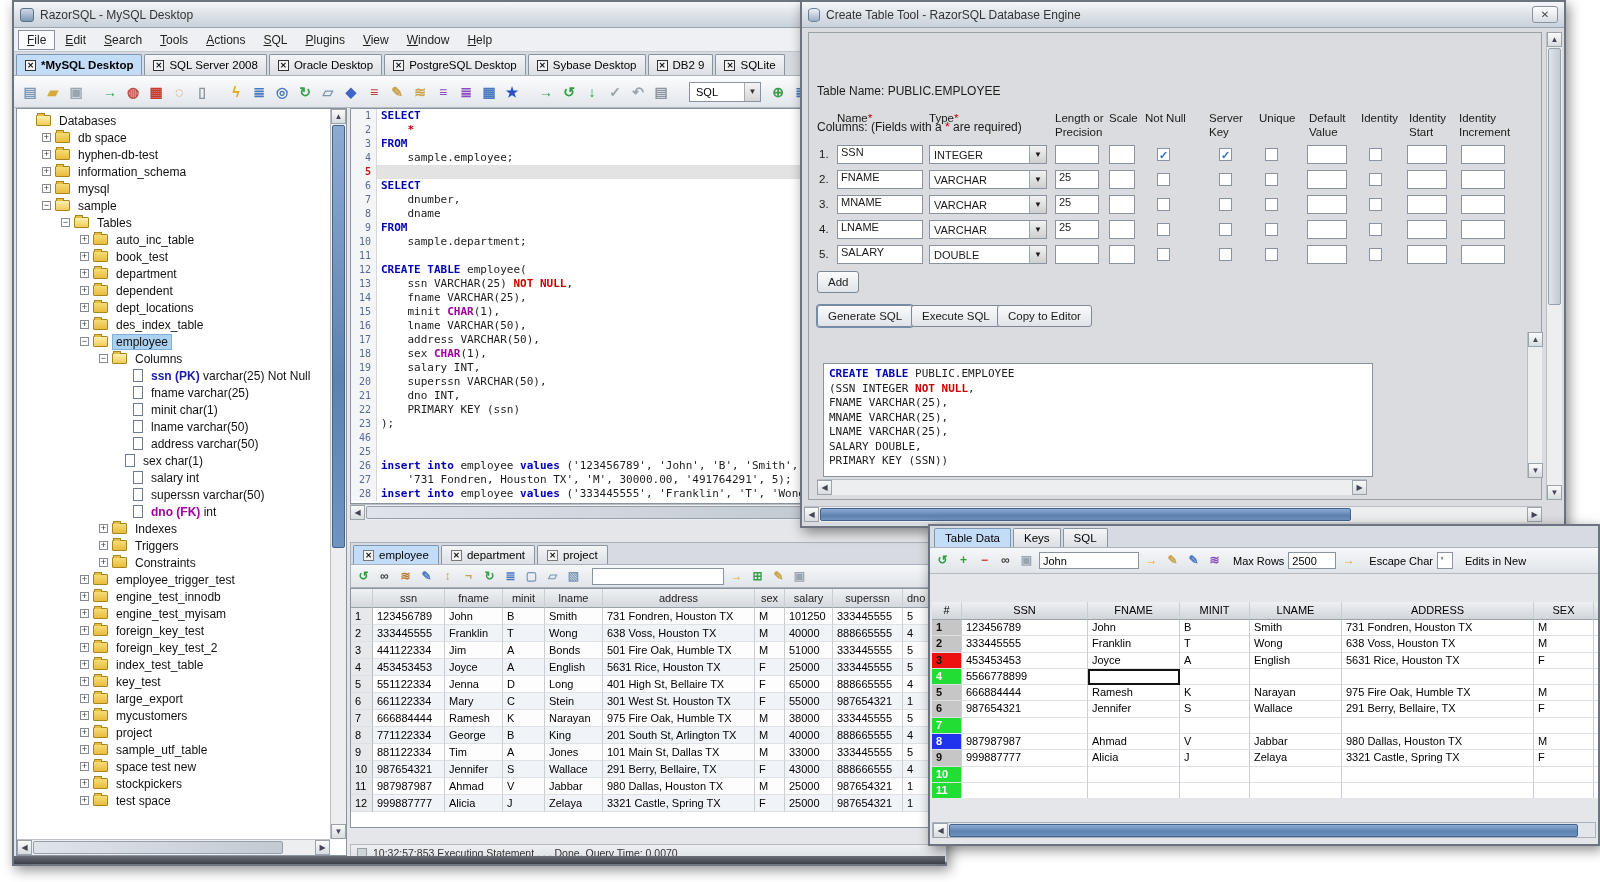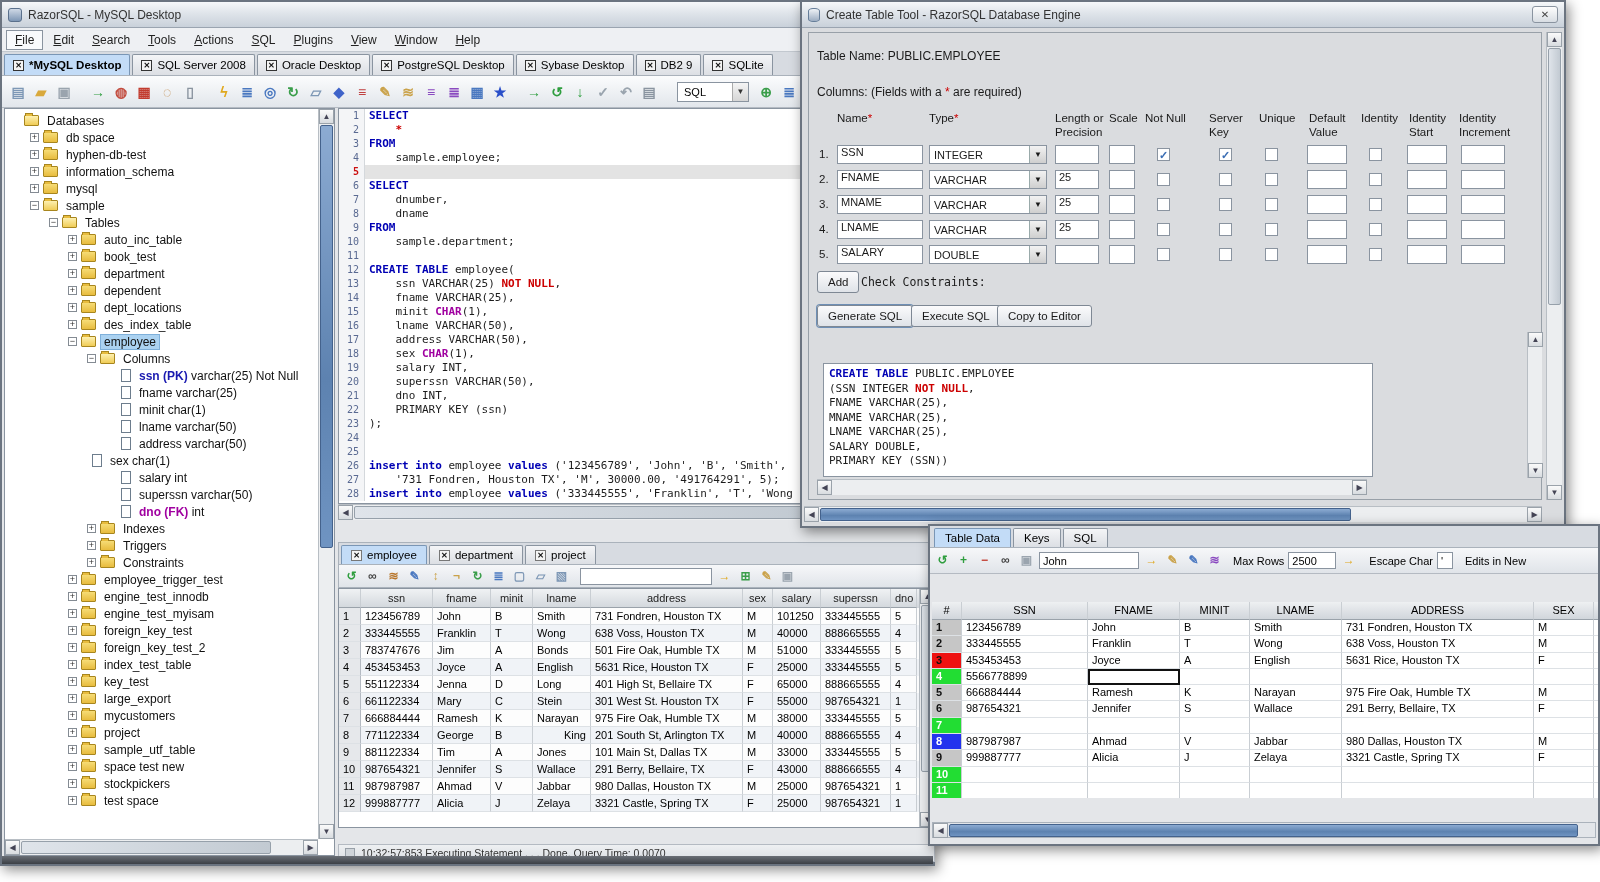--- a/index.html
+++ b/index.html
@@ -8,21 +8,21 @@
 
   .win { position:absolute; border:2px solid #6b7480; box-shadow:3px 4px 12px rgba(0,0,0,.45); background:#e4e6e9; }
   .titlebar { height:26px; background:linear-gradient(#f6f8fa,#dfe4ea 45%,#c9d1da); border-bottom:1px solid #9aa4b0;
               display:flex; align-items:center; padding:0 6px; gap:6px; font-size:12px; color:#333; }
   .title-icon { width:14px; height:14px; border-radius:3px; background:linear-gradient(#cfd9e6,#7e97b5); border:1px solid #5a708c; flex:none; }
   .db-icon { width:12px; height:14px; border-radius:5px/3px; background:linear-gradient(#eef2f6,#9cadc2); border:1px solid #667e99; flex:none; }
   .close-btn { margin-left:auto; width:26px; height:17px; border:1px solid #8a94a0; border-radius:3px;
                background:linear-gradient(#fdfdfd,#d8dde3); font-size:10px; text-align:center; line-height:15px; color:#444; }
 
   
-  #main-win { left:0; top:0; width:935px; height:866px; }
+  #main-win { left:12px; top:0; width:935px; height:866px; }
   #menu-bar { height:24px; background:#eef0f3; border-bottom:1px solid #c2c8cf; display:flex; align-items:center; padding:0 4px; font-size:12px; color:#222; }
   .menu-item { padding:2px 8px; margin-right:2px; }
   .menu-item.boxed { border:1px solid #8a94a0; background:#f8fafc; }
   #conn-tabs { height:24px; background:#d7dbe1; border-bottom:1px solid #aab2bb; display:flex; align-items:flex-end; padding:2px 2px 0 2px; gap:2px; }
   .conn-tab { height:21px; display:flex; align-items:center; gap:5px; padding:0 8px; font-size:11.5px; border:1px solid #8a94a0; border-bottom:none;
               background:linear-gradient(#f4f5f7,#dcdfe4); border-radius:2px 2px 0 0; white-space:nowrap; }
   .conn-tab.active { background:#c3dcf7; border-color:#7a96b5; font-weight:bold; }
   .closebox { width:11px; height:11px; border:1px solid #333; background:#f4f4f4; font-size:8px; line-height:9px; text-align:center; color:#111; font-weight:bold; flex:none; }
   #main-toolbar { height:32px; background:linear-gradient(#fbfcfd,#e2e6eb); border-bottom:1px solid #b4bac2; display:flex; align-items:center; padding:0 6px; gap:3px; }
   .tbi { width:20px; height:20px; text-align:center; line-height:20px; font-size:14px; font-weight:bold; }
@@ -82,21 +82,21 @@
   .rt-num { background:#e6e8eb; border-right:1px solid #b4bac2; text-align:left; }
   .rt-row.odd { background:#fdfdfd; } .rt-row.even { background:#f0f3f7; }
   #results-vscroll { left:917px; top:587px; height:238px; }
   #main-status { position:absolute; left:336px; top:842px; width:597px; height:18px; background:linear-gradient(#eef0f2,#dadee3); border:1px solid #b4bac2; display:flex; align-items:center; gap:6px; font-size:10.5px; color:#333; padding:0 6px; }
   .mini-ico { width:10px; height:10px; background:#cfd4d9; border:1px solid #98a0a8; flex:none; }
   #main-bottom-edge { position:absolute; left:0; bottom:0; width:100%; height:8px; background:linear-gradient(#6a6f76,#3c4046); }
 
   
   #ct-win { left:800px; top:0; width:766px; height:528px; background:#dadcdf; }
   #ct-content { position:absolute; left:6px; top:30px; right:22px; bottom:26px; border:1px solid #98a0a8; background:#dadcdf; font-size:12px; color:#1a1a1a; }
-  .ct-label { position:absolute; }
+  .ct-label { position:absolute;margin-top:35px; }
   .star { color:#cc0000; }
   .ct-grid-head { position:absolute; font-size:11.5px; line-height:14px; color:#1a1a1a; }
   .ct-input { position:absolute; height:19px; border:1px solid #8a94a0; background:#fff; font-size:11px; padding:0 3px; font-family:"Liberation Sans",sans-serif; }
   .ct-select { position:absolute; height:19px; border:1px solid #8a94a0; background:#fff; font-size:11px; display:flex; align-items:center; padding-left:4px; }
   .ct-select .dd { margin-left:auto; width:17px; height:17px; background:linear-gradient(#f2f2f2,#cfcfcf); border-left:1px solid #9aa; text-align:center; font-size:8px; line-height:17px; }
   .cb { position:absolute; width:13px; height:13px; border:1px solid #8a94a0; background:#fff; font-size:11px; line-height:12px; text-align:center; color:#3c6eb4; font-weight:bold; }
   .rownum { position:absolute; font-size:11.5px; }
   .btn { position:absolute; height:22px; padding:0 10px; border:1px solid #7e8894; border-radius:3px; background:linear-gradient(#fbfbfc,#dfe3e8); font-size:11.5px; color:#1a1a1a; display:flex; align-items:center; }
   .btn.focused { box-shadow:0 0 0 1px #6e8fb5; }
   #ct-sql { position:absolute; left:14px; top:330px; width:550px; height:114px; background:#fff; border:1px solid #8a94a0; font-family:"DejaVu Sans Mono",monospace; font-size:11px; line-height:14.5px; padding:3px 5px; white-space:pre; overflow:hidden; }
@@ -305,21 +305,21 @@
           <div class="tree-row" style="padding-left: 101px;">
             <span class="exp-space"></span>
             <span class="ico-page"></span>
             <span class="tree-label">lname varchar(50)</span>
           </div>
           <div class="tree-row" style="padding-left: 101px;">
             <span class="exp-space"></span>
             <span class="ico-page"></span>
             <span class="tree-label">address varchar(50)</span>
           </div>
-          <div class="tree-row" style="padding-left: 72px;">
+          <div class="tree-row" style="padding-left: 93px;">
             <span class="exp-space"></span>
             <span class="ico-page"></span>
             <span class="tree-label">sex char(1)</span>
           </div>
           <div class="tree-row" style="padding-left: 101px;">
             <span class="exp-space"></span>
             <span class="ico-page"></span>
             <span class="tree-label">salary int</span>
           </div>
           <div class="tree-row" style="padding-left: 101px;">
@@ -447,21 +447,21 @@
         <div class="ed-row"><span class="gut">14</span><span class="code"><span class="plain">    fname VARCHAR(25),</span></span></div>
         <div class="ed-row"><span class="gut">15</span><span class="code"><span class="plain">    minit </span><span class="type">CHAR</span><span class="plain">(1),</span></span></div>
         <div class="ed-row"><span class="gut">16</span><span class="code"><span class="plain">    lname VARCHAR(50),</span></span></div>
         <div class="ed-row"><span class="gut">17</span><span class="code"><span class="plain">    address VARCHAR(50),</span></span></div>
         <div class="ed-row"><span class="gut">18</span><span class="code"><span class="plain">    sex </span><span class="type">CHAR</span><span class="plain">(1),</span></span></div>
         <div class="ed-row"><span class="gut">19</span><span class="code"><span class="plain">    salary INT,</span></span></div>
         <div class="ed-row"><span class="gut">20</span><span class="code"><span class="plain">    superssn VARCHAR(50),</span></span></div>
         <div class="ed-row"><span class="gut">21</span><span class="code"><span class="plain">    dno INT,</span></span></div>
         <div class="ed-row"><span class="gut">22</span><span class="code"><span class="plain">    PRIMARY KEY (ssn)</span></span></div>
         <div class="ed-row"><span class="gut">23</span><span class="code"><span class="plain">);</span></span></div>
-        <div class="ed-row"><span class="gut">24</span><span class="code"></span></div>
+        <div class="ed-row"><span class="gut">46</span><span class="code"></span></div>
         <div class="ed-row"><span class="gut">25</span><span class="code"></span></div>
         <div class="ed-row"><span class="gut">26</span><span class="code"><span class="kw">insert into</span><span class="plain"> employee </span><span class="kw">values</span><span class="plain"> ('123456789', 'John', 'B', 'Smith',</span></span></div>
         <div class="ed-row"><span class="gut">27</span><span class="code"><span class="plain">    '731 Fondren, Houston TX', 'M', 30000.00, '491764291', 5);</span></span></div>
         <div class="ed-row"><span class="gut">28</span><span class="code"><span class="kw">insert into</span><span class="plain"> employee </span><span class="kw">values</span><span class="plain"> ('333445555', 'Franklin', 'T', 'Wong</span></span></div>
       </div>
     <div class="hscroll" id="editor-hscroll">
       <div class="sb-btn" style="left:0;top:0;">◀</div>
       <div class="sb-thumb" style="left:16px;top:1px;height:13px;width:75%;"></div>
       <div class="sb-btn" style="right:0;top:0;">▶</div>
     </div>
@@ -530,21 +530,21 @@
           <div class="rt-cell" style="width: 42px;">T</div>
           <div class="rt-cell" style="width: 58px;">Wong</div>
           <div class="rt-cell" style="width: 152px;">638 Voss, Houston TX</div>
           <div class="rt-cell" style="width: 30px;">M</div>
           <div class="rt-cell" style="width: 48px;">40000</div>
           <div class="rt-cell" style="width: 70px;">888665555</div>
           <div class="rt-cell" style="width: 26px;">4</div>
         </div>
         <div class="rt-row odd">
           <div class="rt-cell rt-num" style="width: 22px;">3</div>
-          <div class="rt-cell" style="width: 72px;">783747676</div>
+          <div class="rt-cell" style="width: 72px;">441122334</div>
           <div class="rt-cell" style="width: 58px;">Jim</div>
           <div class="rt-cell" style="width: 42px;">A</div>
           <div class="rt-cell" style="width: 58px;">Bonds</div>
           <div class="rt-cell" style="width: 152px;">501 Fire Oak, Humble TX</div>
           <div class="rt-cell" style="width: 30px;">M</div>
           <div class="rt-cell" style="width: 48px;">51000</div>
           <div class="rt-cell" style="width: 70px;">333445555</div>
           <div class="rt-cell" style="width: 26px;">5</div>
         </div>
         <div class="rt-row even">
@@ -593,21 +593,21 @@
           <div class="rt-cell" style="width: 30px;">M</div>
           <div class="rt-cell" style="width: 48px;">38000</div>
           <div class="rt-cell" style="width: 70px;">333445555</div>
           <div class="rt-cell" style="width: 26px;">5</div>
         </div>
         <div class="rt-row even">
           <div class="rt-cell rt-num" style="width: 22px;">8</div>
           <div class="rt-cell" style="width: 72px;">771122334</div>
           <div class="rt-cell" style="width: 58px;">George</div>
           <div class="rt-cell" style="width: 42px;">B</div>
-          <div class="rt-cell" style="width: 58px; text-align: right;">King</div>
+          <div class="rt-cell" style="width: 58px;">King</div>
           <div class="rt-cell" style="width: 152px;">201 South St, Arlington TX</div>
           <div class="rt-cell" style="width: 30px;">M</div>
           <div class="rt-cell" style="width: 48px;">40000</div>
           <div class="rt-cell" style="width: 70px;">888665555</div>
           <div class="rt-cell" style="width: 26px;">4</div>
         </div>
         <div class="rt-row odd">
           <div class="rt-cell rt-num" style="width: 22px;">9</div>
           <div class="rt-cell" style="width: 72px;">881122334</div>
           <div class="rt-cell" style="width: 58px;">Tim</div>

